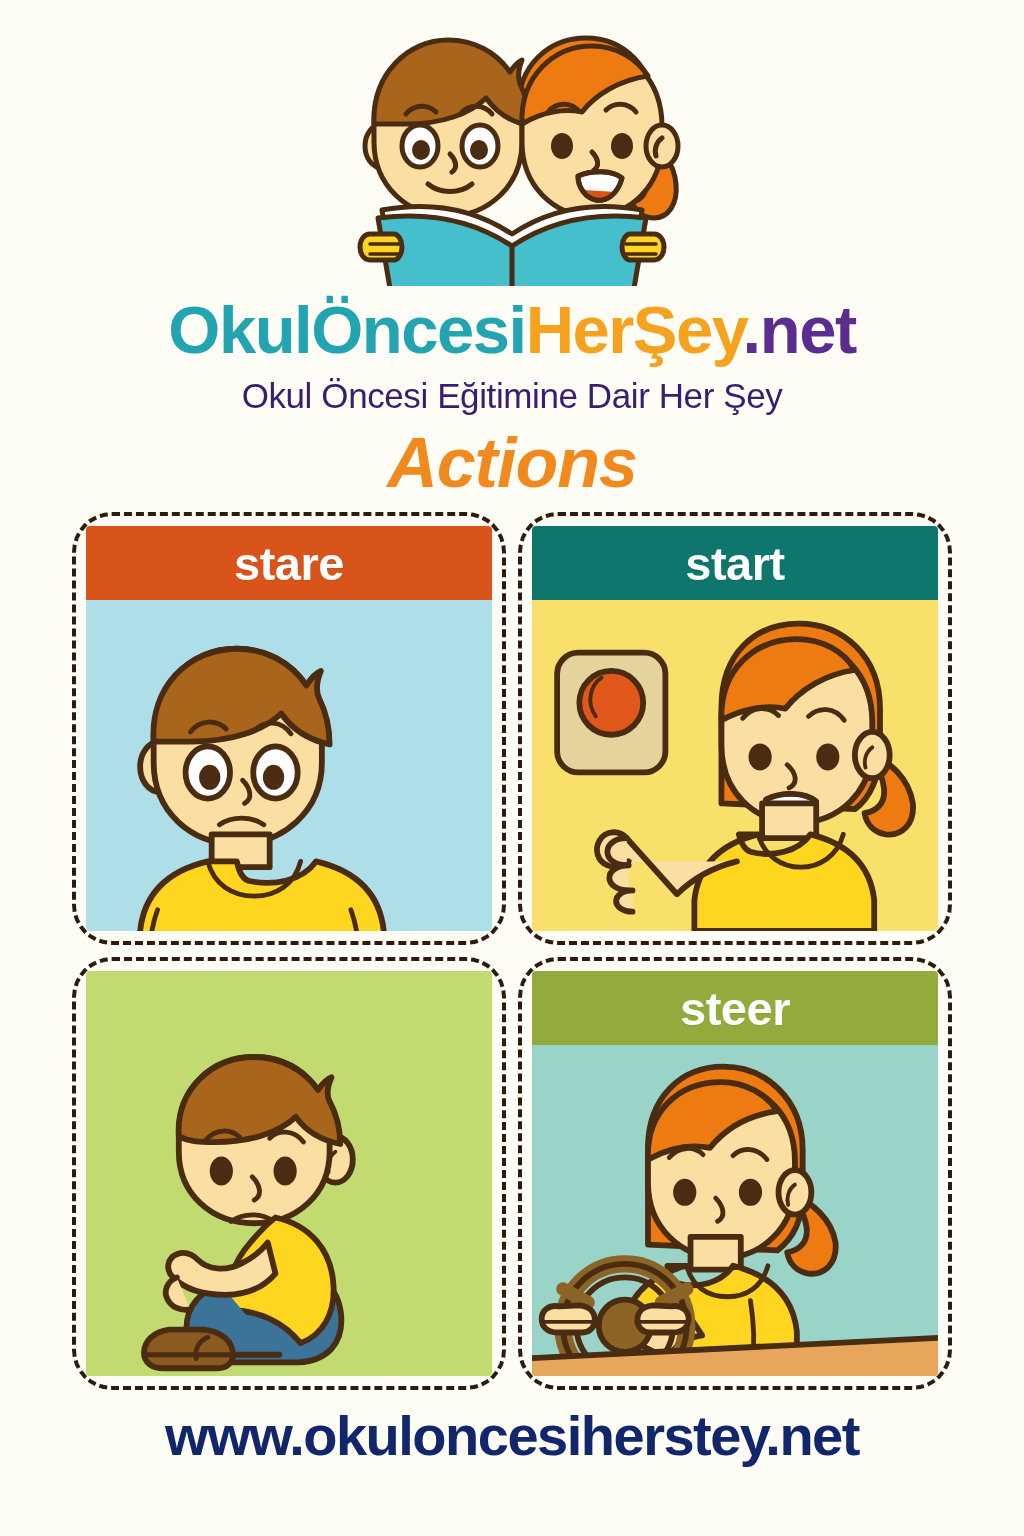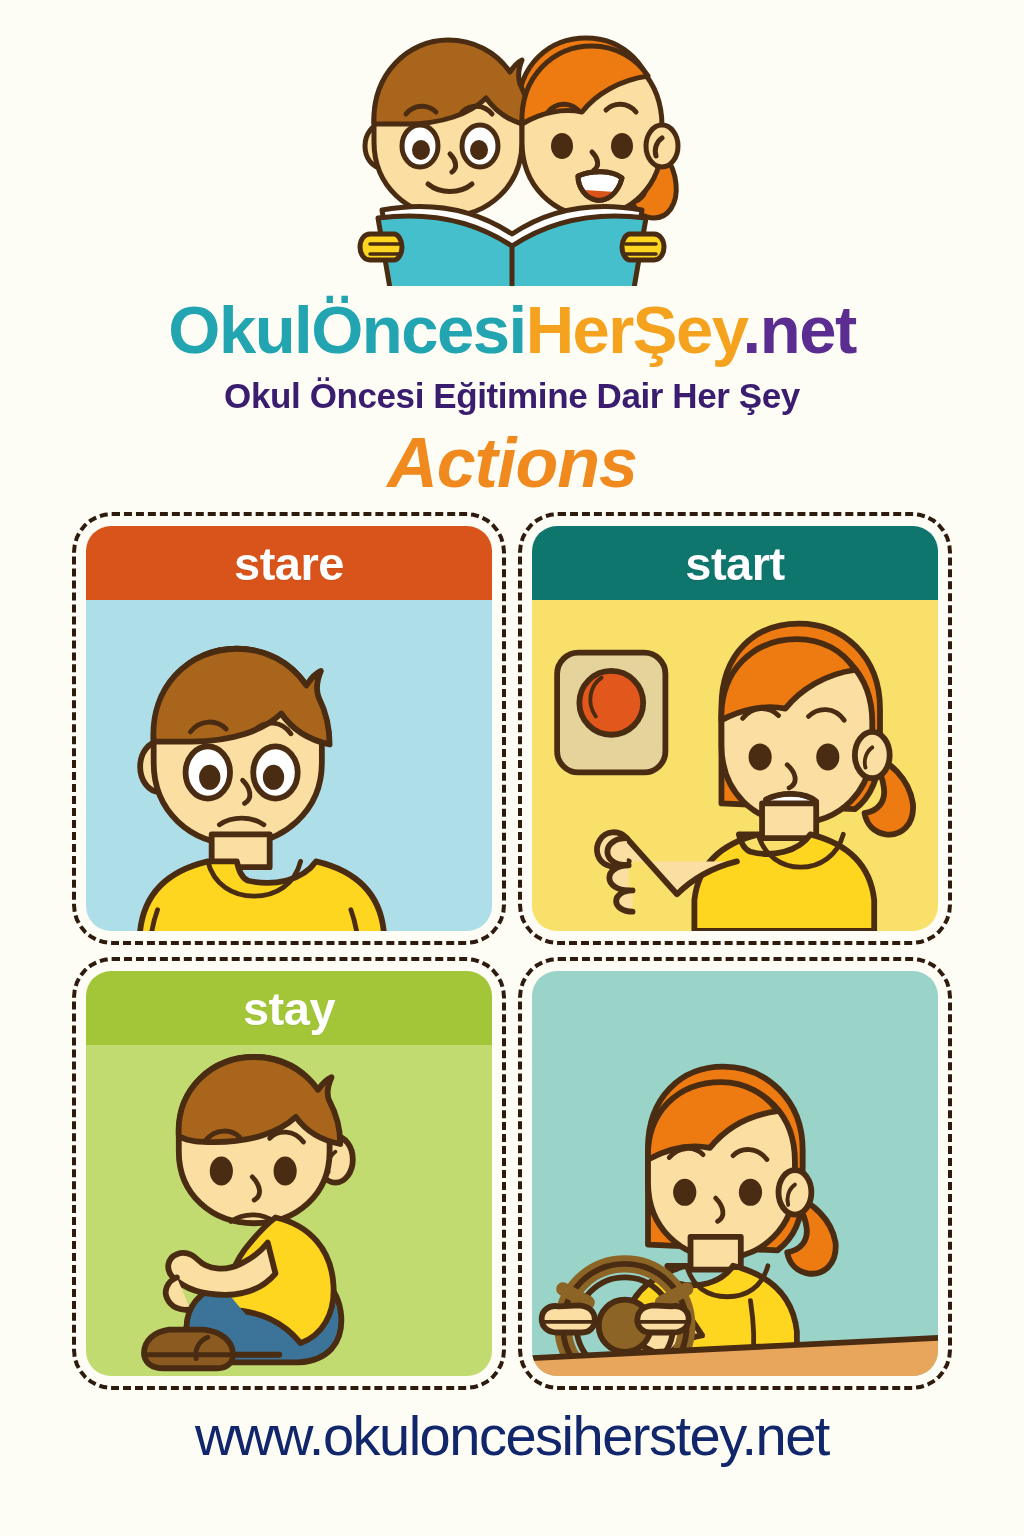--- a/index.html
+++ b/index.html
@@ -46,21 +46,21 @@
   .brand .seg-b { color: #F5A21E; }
   .brand .seg-c { color: #5B2D90; }
 
   .brand-sub {
     position: absolute;
     top: 378px;
     left: 0;
     width: 100%;
     text-align: center;
     font-size: 35px;
-    font-weight: bold;
+    font-weight: normal;
     color: #3A1D6E;
     letter-spacing: -0.4px;
     white-space: nowrap;
     line-height: 1;
   }
 
   .poster-title {
     position: absolute;
     top: 428px;
     left: 0;
@@ -97,21 +97,21 @@
     inset: 0;
     border: 4px dashed #2E1B0E;
     border-radius: 40px;
     pointer-events: none;
   }
 
   .card {
     position: relative;
     width: 100%;
     height: 100%;
-    border-radius: 25px;
+    border-radius: 4px;
     overflow: hidden;
     display: flex;
     flex-direction: column;
   }
 
   .card-header {
     height: 74px;
     flex: 0 0 74px;
     display: flex;
     align-items: center;
@@ -131,21 +131,21 @@
   .card-body svg { display: block; width: 100%; height: 100%; }
 
   
   .footer-url {
     position: absolute;
     top: 1408px;
     left: 0;
     width: 100%;
     text-align: center;
     font-size: 56px;
-    font-weight: normal;
+    font-weight: bold;
     color: #11266B;
     letter-spacing: -1.5px;
     line-height: 1;
   }
 </style>
 </head>
 <body>
 
 <div class="poster">
 
@@ -306,21 +306,20 @@
               <path d="M104 298c-10 0-17 5-17 11s7 11 17 11" fill="#FBDFA2"></path>
             </g>
           </svg>
         </div>
       </div>
     </div>
 
     <div class="card-slot">
       <div class="dash"></div>
       <div class="card">
-        <div class="card-header" style="background:#A3C639">stay</div>
         <div class="card-body" style="background:#C1DB70">
           <svg viewBox="0 0 420 340" preserveAspectRatio="xMidYMax meet" xmlns="http://www.w3.org/2000/svg">
             <g stroke="#4A2C12" stroke-width="6" stroke-linejoin="round" stroke-linecap="round">
 
               <ellipse cx="258" cy="116" rx="18" ry="24" fill="#FBDFA2"></ellipse>
               <path d="M258 108c-7 5-9 14-7 21" fill="none" stroke-width="4"></path>
 
               <path d="M96 88c0-46 34-78 78-78s78 32 78 78v20c0 44-34 74-78 74s-78-30-78-74z" fill="#FBDFA2"></path>
 
               <path d="M96 92c-3-48 34-82 78-82 28 0 52 14 66 34 5-7 9-11 14-13-5 11-5 19-2 25 7 13 11 27 11 44-21-4-36-14-46-28-17 16-46 26-84 26-14 0-26 0-37-6z" fill="#A8651B"></path>
@@ -349,20 +348,21 @@
               <path d="M60 318h92" fill="none" stroke-width="5"></path>
             </g>
           </svg>
         </div>
       </div>
     </div>
 
     <div class="card-slot">
       <div class="dash"></div>
       <div class="card">
+        <div class="card-header" style="background:#93AB3C">steer</div>
         <div class="card-body" style="background:#9AD4C9">
           <svg viewBox="0 0 420 340" preserveAspectRatio="xMidYMax meet" xmlns="http://www.w3.org/2000/svg">
             <g stroke="#4A2C12" stroke-width="6" stroke-linejoin="round" stroke-linecap="round">
 
               <path d="M120 104c0-52 34-84 78-84s82 34 82 86v44c0 28-10 48-26 60l-134-6z" fill="#EE7B11"></path>
 
               <path d="M268 152c22 8 42 26 46 50 2 22-12 34-28 32-12-2-20-10-22-22 14-2 22-12 20-26-2-14-8-26-24-32z" fill="#EE7B11"></path>
 
               <path d="M120 118c0-48 32-80 76-80s76 32 76 80v22c0 46-34 78-76 78s-76-32-76-78z" fill="#FBDFA2"></path>
 

